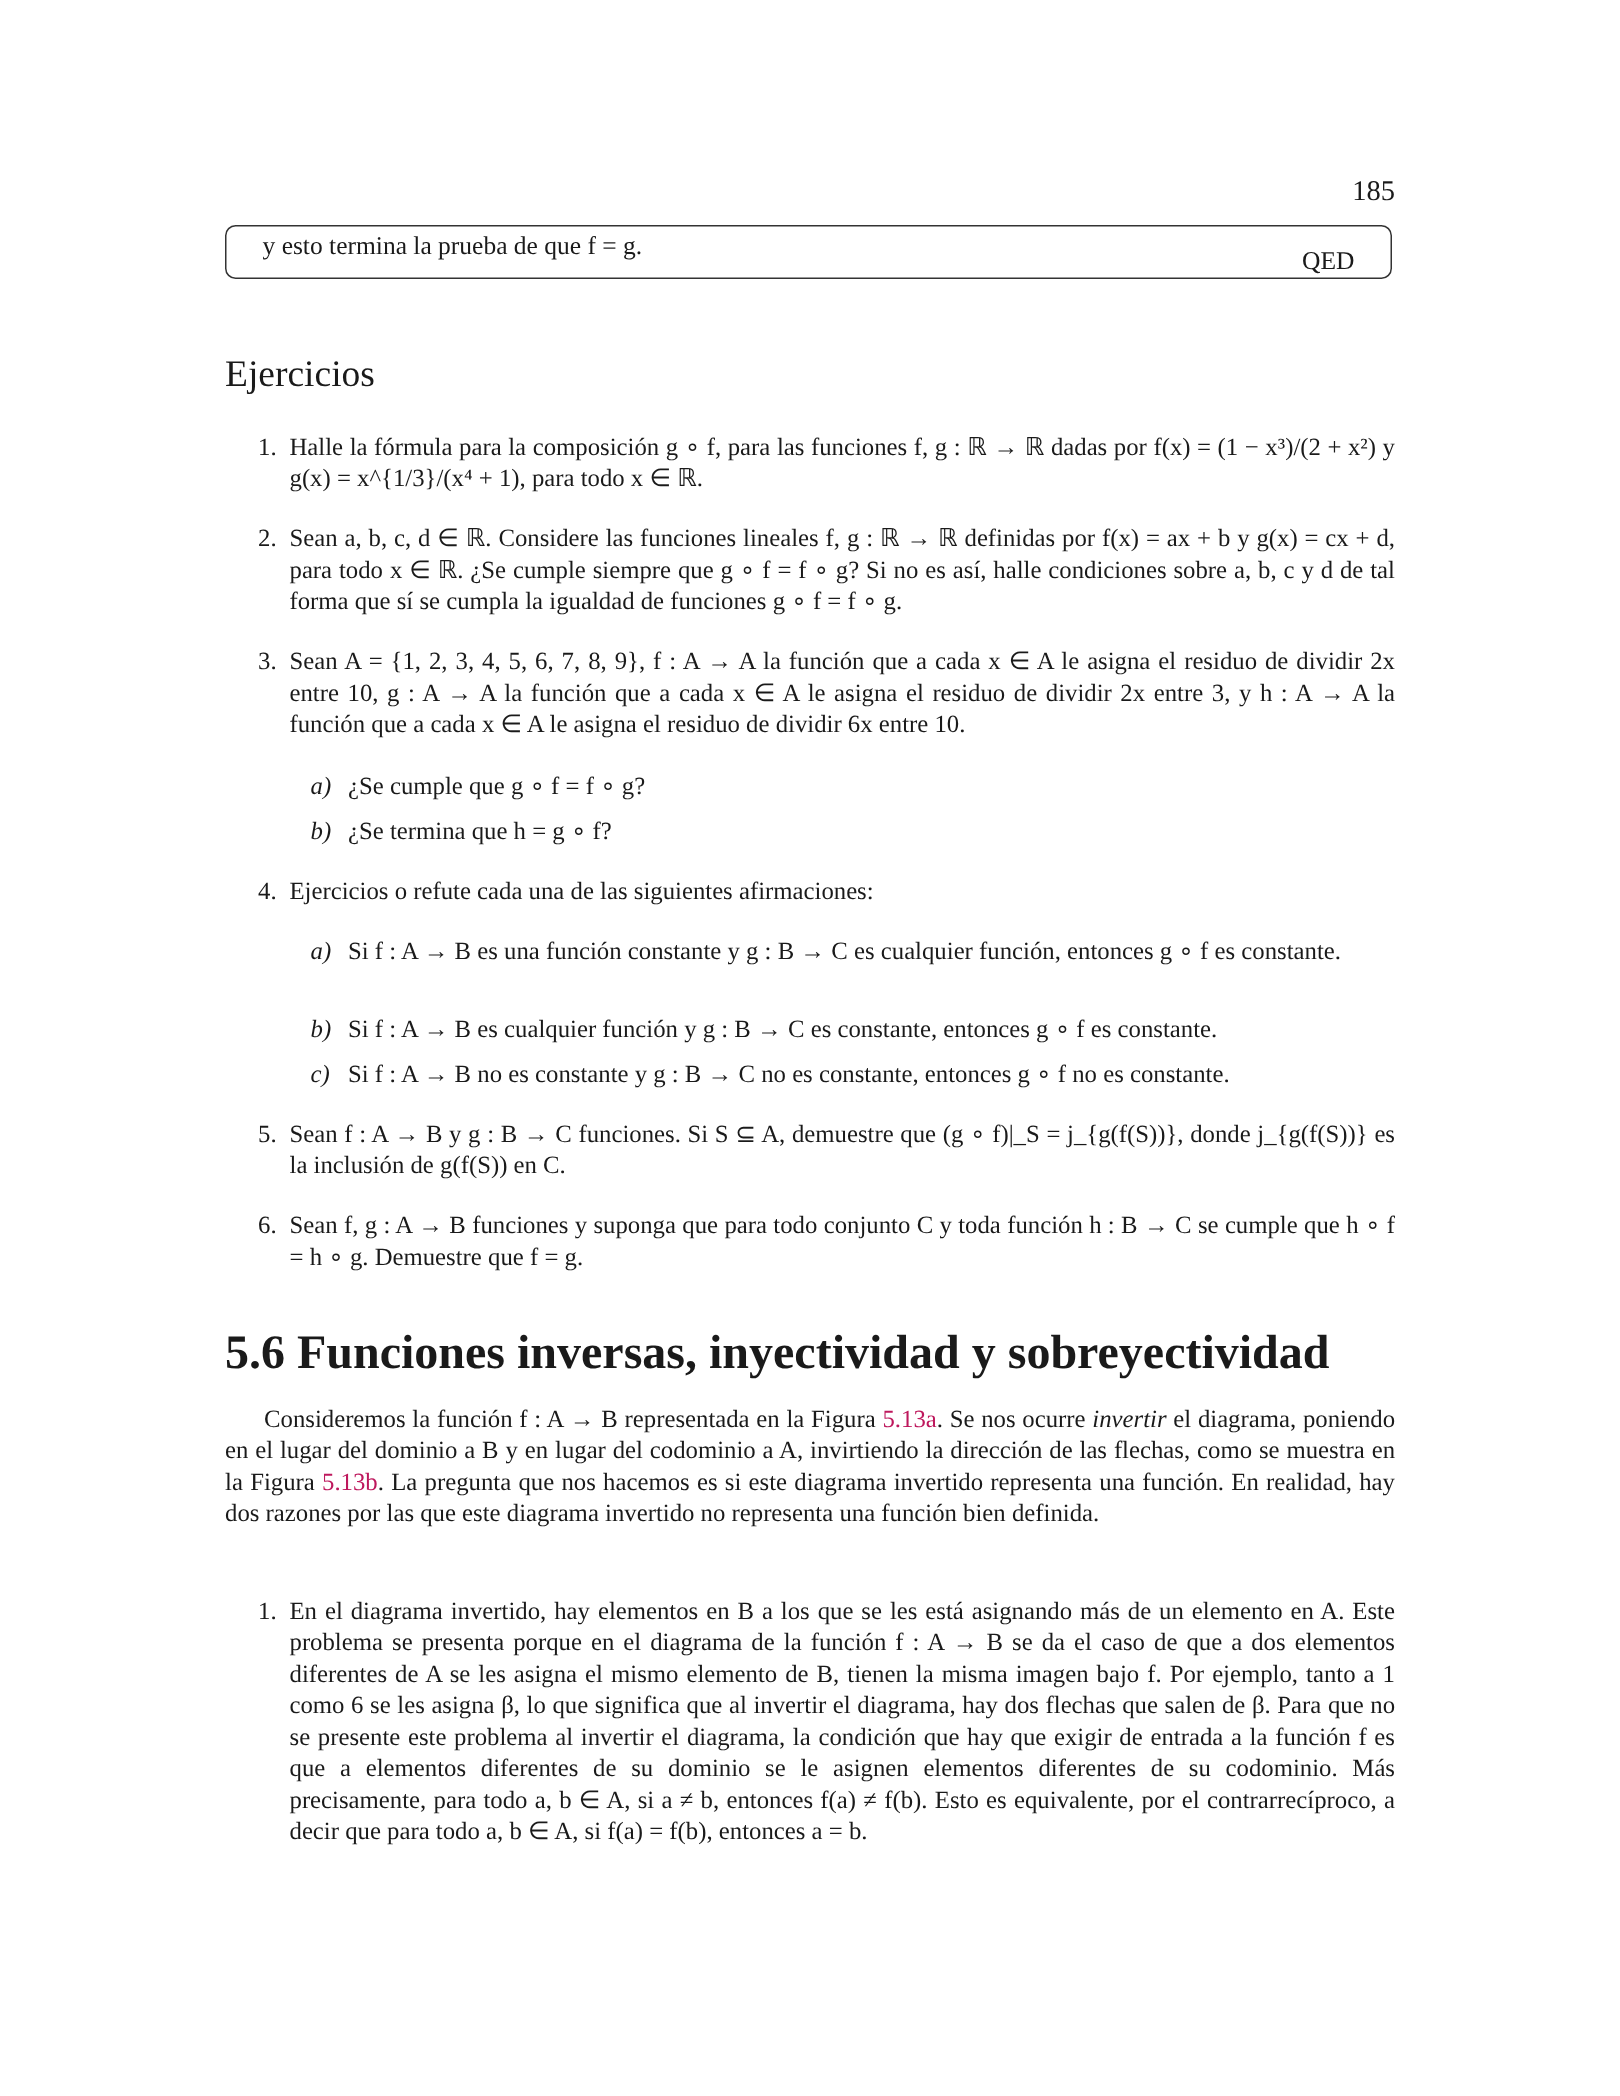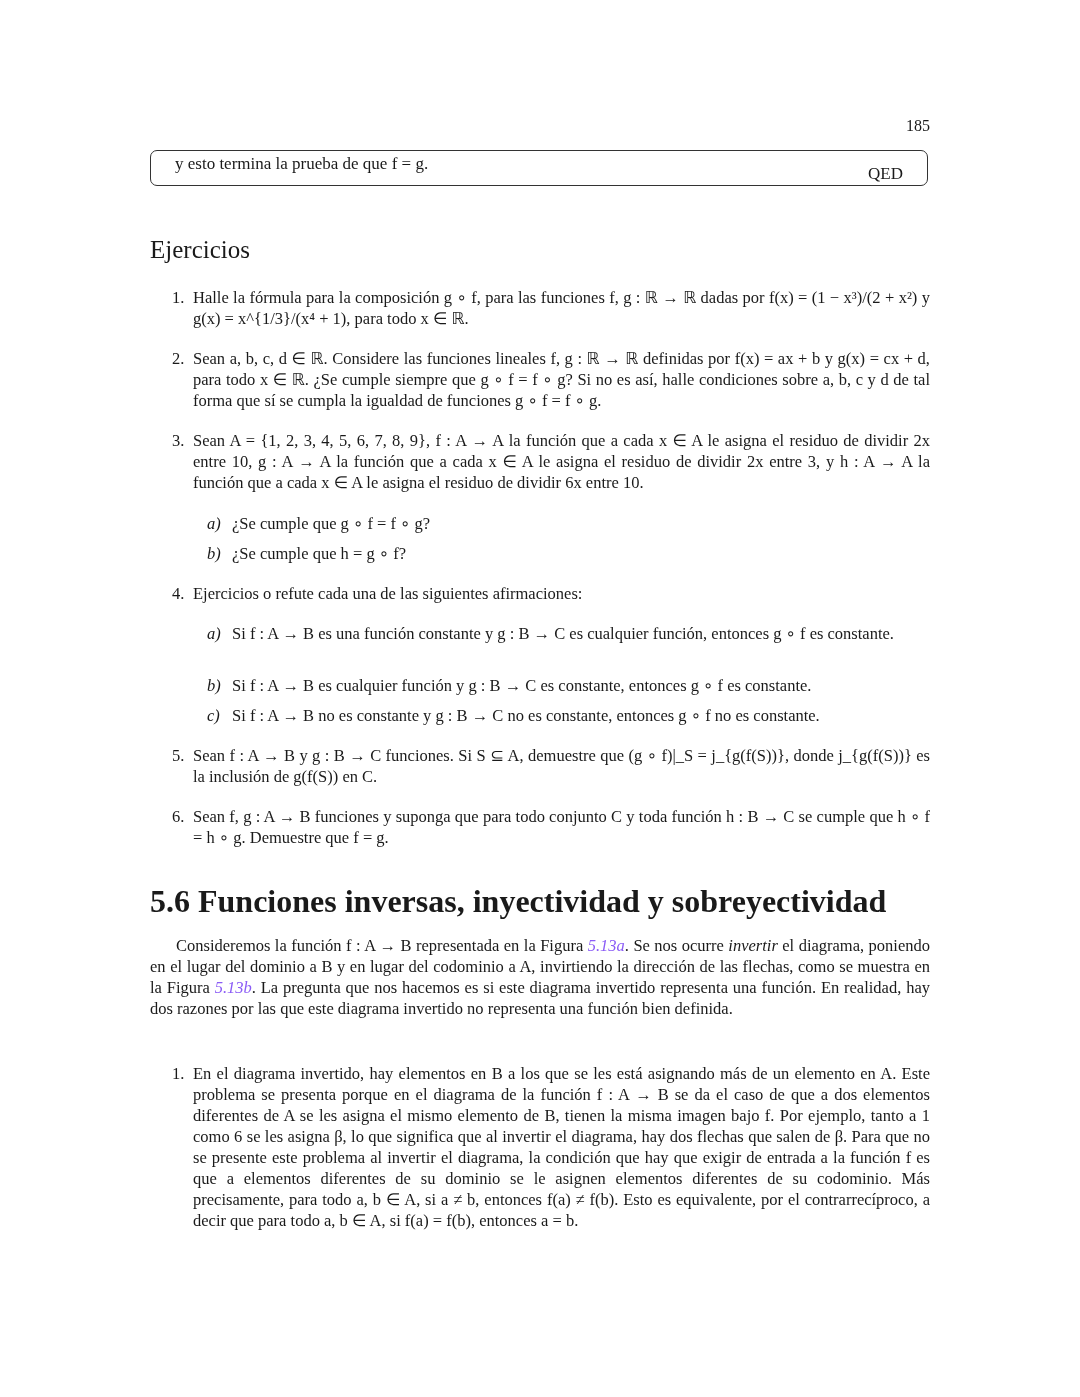--- a/index.html
+++ b/index.html
@@ -2,42 +2,42 @@
 <html><head>
 <meta charset="utf-8">
 <style>
   html, body { margin: 0; padding: 0; background: #ffffff; }
   body {
     width: 1080px; height: 1397px; position: relative; overflow: hidden;
     font-family: "DejaVu Serif", "Liberation Serif", serif;
     color: #1a1a1a;
   }
   .page { position: absolute; left: 150px; top: 0; width: 780px; }
-  .pnum { position: absolute; top: 117px; right: 0; font-size: 16px; font-family: "Liberation Serif", serif; }
+  .pnum { position: absolute; top: 117px; right: 0; font-size: 19px; font-family: "Liberation Serif", serif; }
   .qedbox {
     position: absolute; top: 150px; left: 0; width: 776px; height: 34px;
     border: 1.5px solid #333; border-radius: 7px;
     font-family: "Liberation Serif", serif; font-size: 17px;
   }
   .qedbox .txt { position: absolute; left: 24px; top: 3px; }
   .qedbox .qed { position: absolute; right: 24px; top: 13px; }
   h2.ej { position: absolute; top: 236px; left: 0; margin: 0; font-size: 25px; font-weight: normal; font-family: "Liberation Serif", serif; }
   h2.sec { position: absolute; top: 883px; left: 0; margin: 0; font-size: 32px; font-weight: bold; font-family: "Liberation Serif", serif; }
   .para {
     font-family: "Liberation Serif", serif; font-size: 16.5px; line-height: 21px;
     text-align: justify;
   }
   .item { position: absolute; left: 22px; width: 758px; }
   .item .n { position: absolute; left: 0; top: 0; }
   .item .b { margin-left: 21px; }
   .sub { position: absolute; left: 57px; width: 723px; }
   .sub .n { position: absolute; left: 0; top: 0; font-style: italic; }
   .sub .b { margin-left: 25px; }
   .intro { position: absolute; left: 0; top: 935px; width: 780px; text-indent: 26px; }
-  .link { color: #8b5cf6; font-style: italic; }
+  .link { color: #be185d; }
   i { }
 </style>
 </head>
 <body>
 
 <div class="page">
 
   <div class="pnum">185</div>
 
   <div class="qedbox">
@@ -60,21 +60,21 @@
   <div class="item para" style="top:430px;">
     <span class="n">3.</span>
     <div class="b">Sean A = {1, 2, 3, 4, 5, 6, 7, 8, 9}, f : A → A la función que a cada x ∈ A le asigna el residuo de dividir 2x entre 10, g : A → A la función que a cada x ∈ A le asigna el residuo de dividir 2x entre 3, y h : A → A la función que a cada x ∈ A le asigna el residuo de dividir 6x entre 10.</div>
   </div>
   <div class="sub para" style="top:513px;">
     <span class="n">a)</span>
     <div class="b">¿Se cumple que g ∘ f = f ∘ g?</div>
   </div>
   <div class="sub para" style="top:543px;">
     <span class="n">b)</span>
-    <div class="b">¿Se cumple que h = g ∘ f?</div>
+    <div class="b">¿Se termina que h = g ∘ f?</div>
   </div>
 
   <div class="item para" style="top:583px;">
     <span class="n">4.</span>
     <div class="b">Ejercicios o refute cada una de las siguientes afirmaciones:</div>
   </div>
   <div class="sub para" style="top:623px;">
     <span class="n">a)</span>
     <div class="b">Si f : A → B es una función constante y g : B → C es cualquier función, entonces g ∘ f es constante.</div>
   </div>

